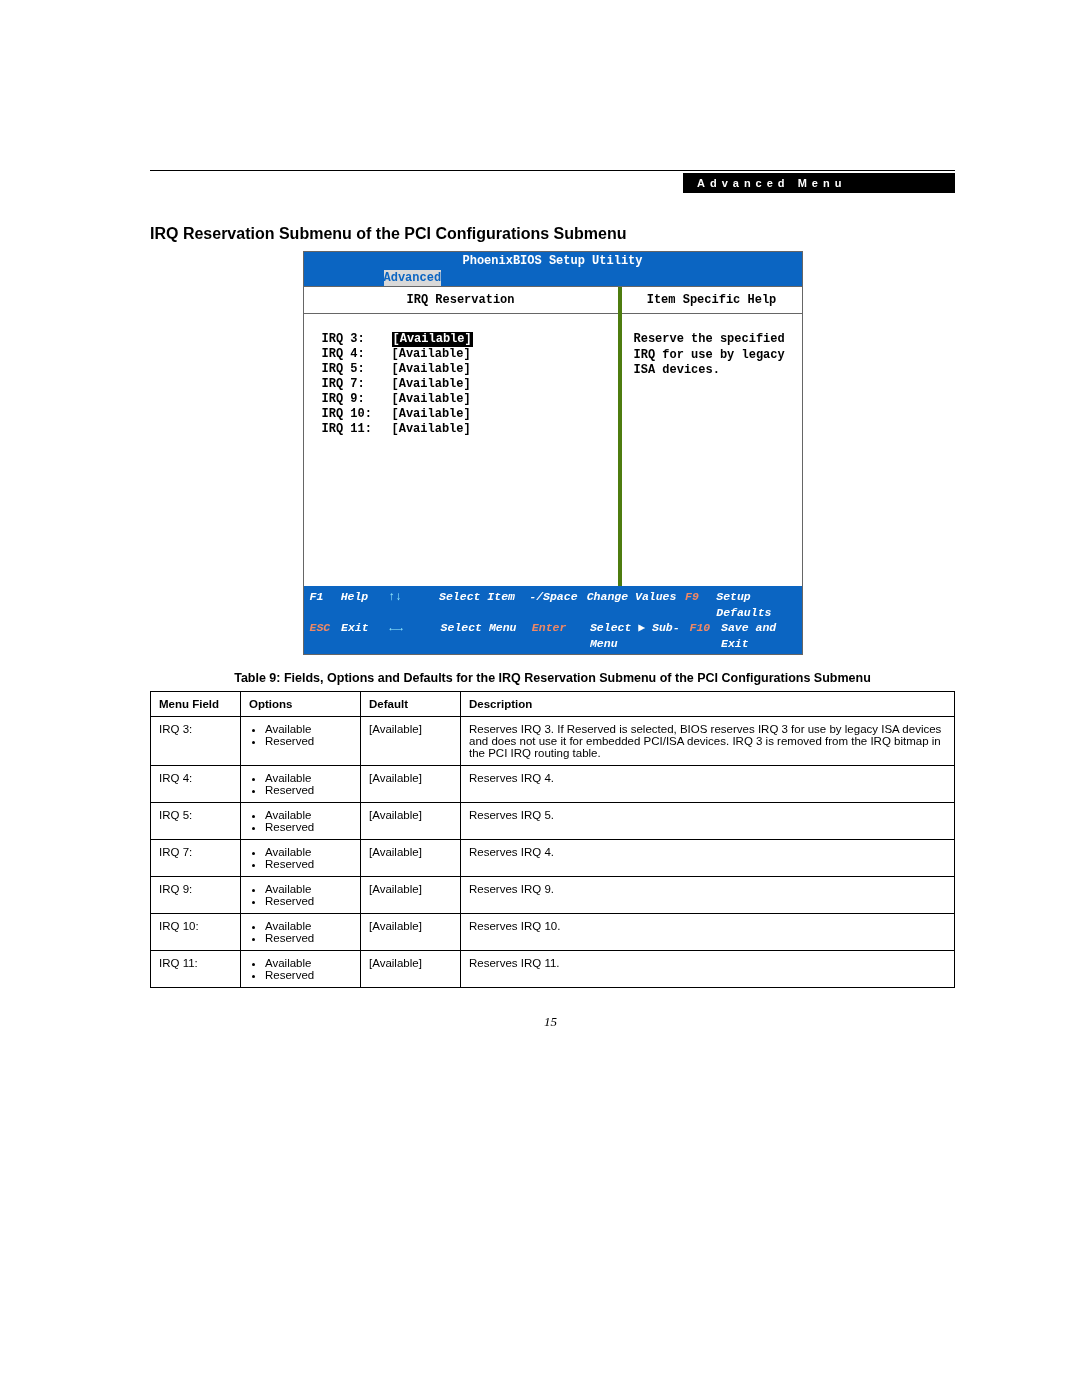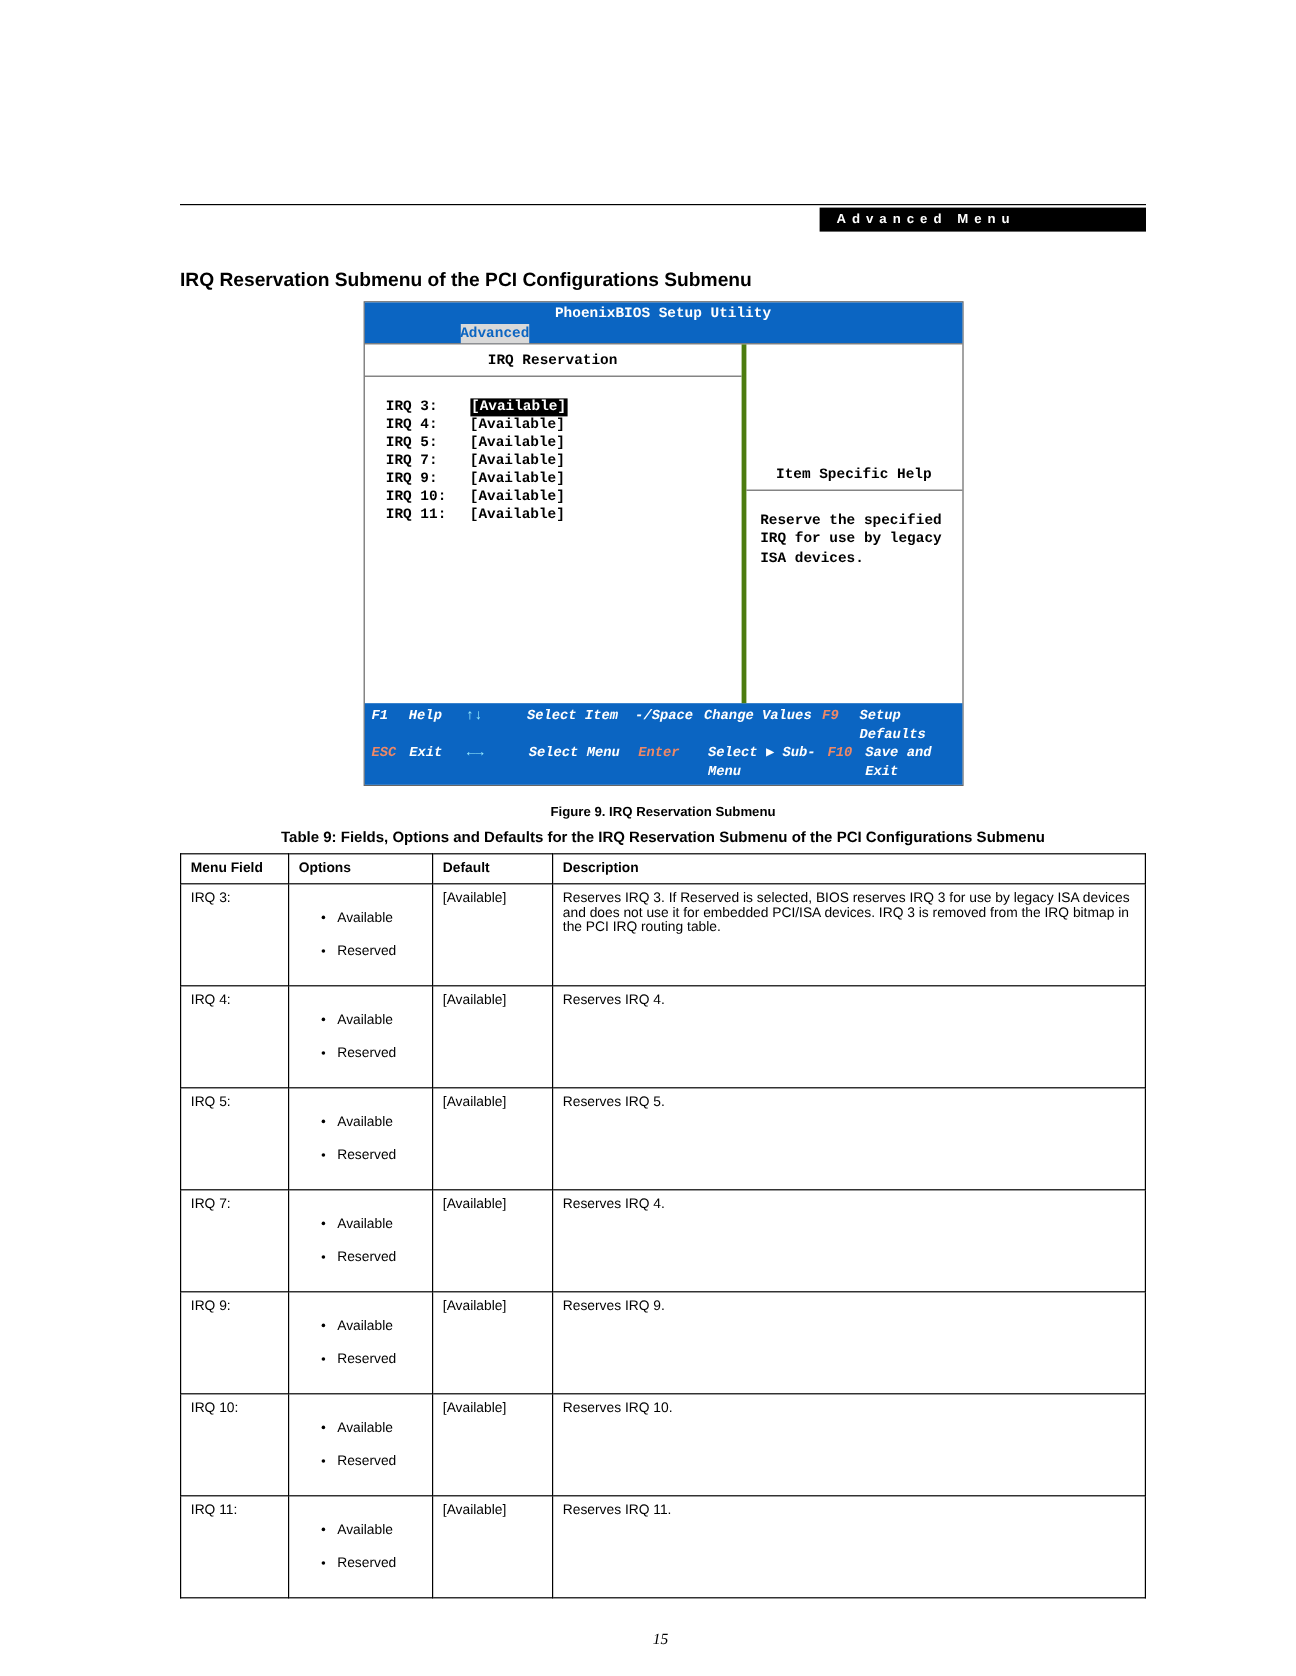--- a/index.html
+++ b/index.html
@@ -112,21 +112,20 @@
   .irq-val.sel {
     background: #000;
     color: #fff;
     display: inline-block;
     padding: 0 1px;
   }
   .bios-right {
     width: 180px;
     display: flex;
     flex-direction: column;
-    justify-content: center;
   }
   .bios-right-content {
     padding: 18px 12px;
     font-weight: bold;
     font-size: 12px;
     line-height: 1.3;
   }
   .bios-footer {
     background: #0b65c2;
     color: #fff;
@@ -175,21 +174,21 @@
     text-align: left;
     vertical-align: top;
   }
   table.opts th {
     font-weight: bold;
   }
   table.opts td ul {
     margin: 0;
     padding-left: 16px;
   }
-  table.opts td ul li { margin: 16px; padding: 0; }
+  table.opts td ul li { margin: 0; padding: 0; }
   .col-mf { width: 90px; }
   .col-op { width: 120px; }
   .col-df { width: 100px; }
   .page-num {
     text-align: center;
     font-style: italic;
     font-size: 13px;
     margin-top: 26px;
     padding-right: 4px;
   }
@@ -270,21 +269,20 @@
           <span class="flab2">Select Menu</span>
           <span class="fk3 red">Enter</span>
           <span class="flab3">Select ▶ Sub-Menu</span>
           <span class="fk4 red">F10</span>
           <span class="flab4">Save and Exit</span>
         </div>
       </div>
     </div>
   </div>
 
-  <div class="fig-caption">Figure 9.  IRQ Reservation Submenu</div>
   <div class="tab-caption">Table 9: Fields, Options and Defaults for the IRQ Reservation Submenu of the PCI Configurations Submenu</div>
 
   <table class="opts">
     <thead>
       <tr>
         <th class="col-mf">Menu Field</th>
         <th class="col-op">Options</th>
         <th class="col-df">Default</th>
         <th>Description</th>
       </tr>

